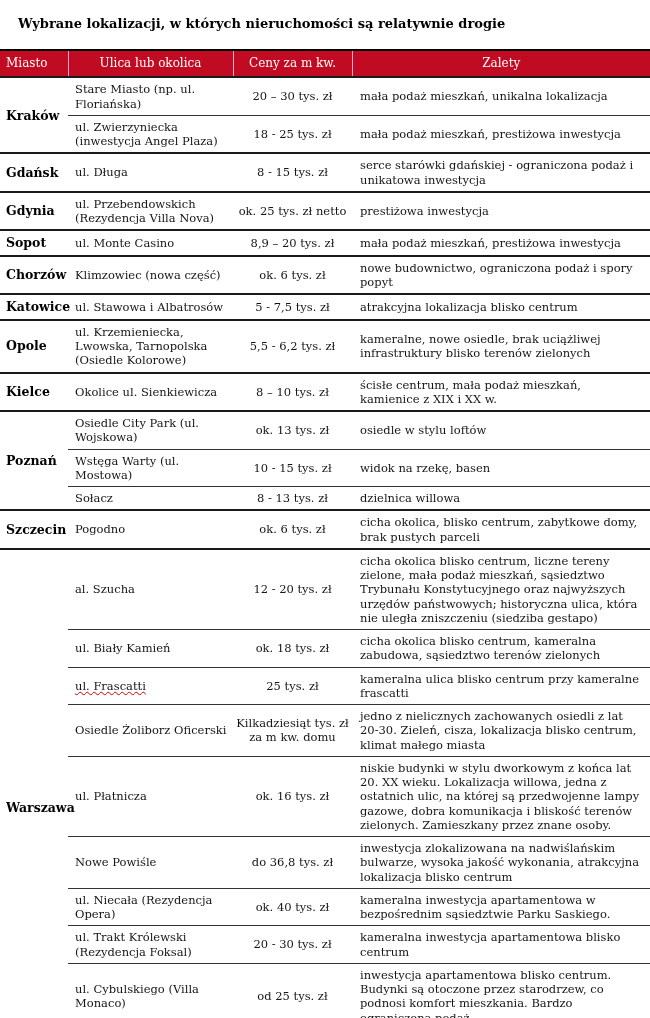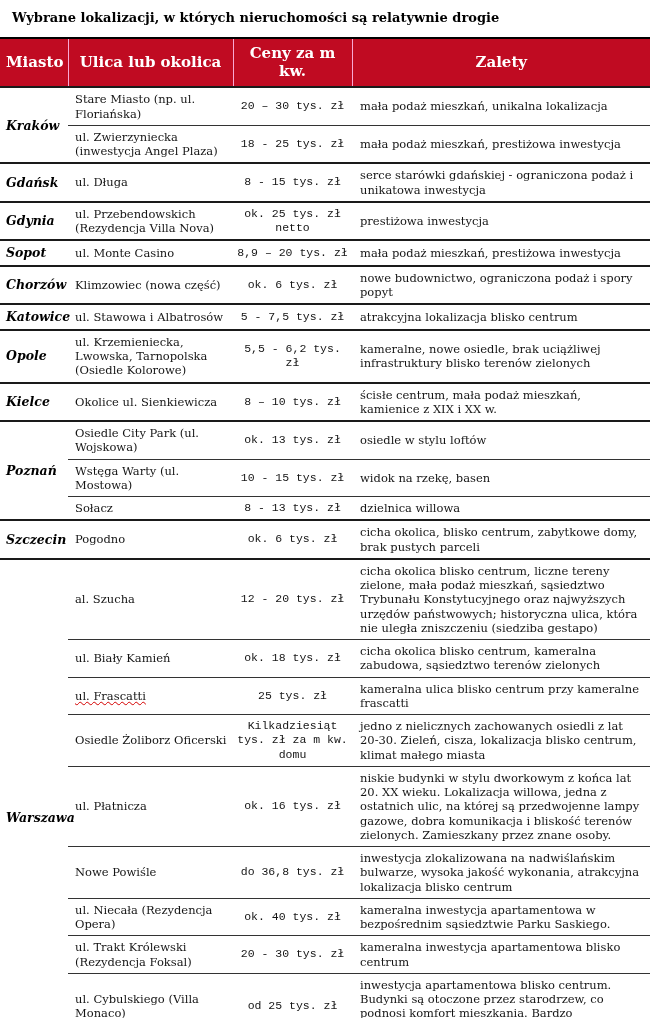--- a/index.html
+++ b/index.html
@@ -3,44 +3,44 @@
 <meta charset="utf-8">
 <style>
   :root { --hdr:#c00b22; --hdr-text:#ffffff; --line:#1a1a1a; --squiggle:#d40000; }
   * { box-sizing:border-box; }
   body {
     margin:0; padding:0; background:#ffffff; width:650px;
     font-family:"DejaVu Serif", serif; color:#151515;
   }
   .page { width:650px; }
   .title {
-    margin:10px; padding:1px 14px 2px 2px;
+    margin:16px; padding:1px 14px 2px 2px;
     font-size:13px; font-weight:bold; line-height:1.1; color:#000;
   }
   table.loc-table {
     width:650px; border-collapse:collapse; table-layout:fixed;
     border-top:2px solid #000; border-bottom:2px solid #000;
   }
   thead th {
     background:var(--hdr); color:var(--hdr-text);
-    font-size:15px; font-weight:bold; padding:5px 4px 6px;
+    font-size:12px; font-weight:normal; padding:5px 4px 6px;
     border-bottom:2px solid var(--line); text-align:center;
   }
   thead th + th { border-left:1px solid #f9a8d4; }
   th.col-city  { width:68px;  text-align:left; padding-left:6px; }
   th.col-street{ width:165px; }
   th.col-price { width:119px; }
   th.col-adv   { width:298px; }
   td {
     font-size:11.5px; line-height:1.24; padding:4px 6px;
     vertical-align:middle; color:#151515;
   }
-  td.city   { font-weight:bold; font-size:12.5px; padding-left:6px; color:#000;font-style:italic; }
+  td.city   { font-weight:bold; font-size:12.5px; padding-left:6px; color:#000; }
   td.street { padding-left:7px; }
-  td.price  { text-align:center; padding-left:2px; padding-right:2px;font-family:Liberation Mono, monospace; }
+  td.price  { text-align:center; padding-left:2px; padding-right:2px; }
   td.adv    { padding-left:8px; }
   tr.group-start td { border-top:2px solid var(--line); }
   tr.sub-row td     { border-top:1px solid #333333; }
   .squiggle {
     text-decoration:underline wavy var(--squiggle);
     text-decoration-thickness:1px;
     text-decoration-skip-ink:none;
   }
 </style>
 </head>

